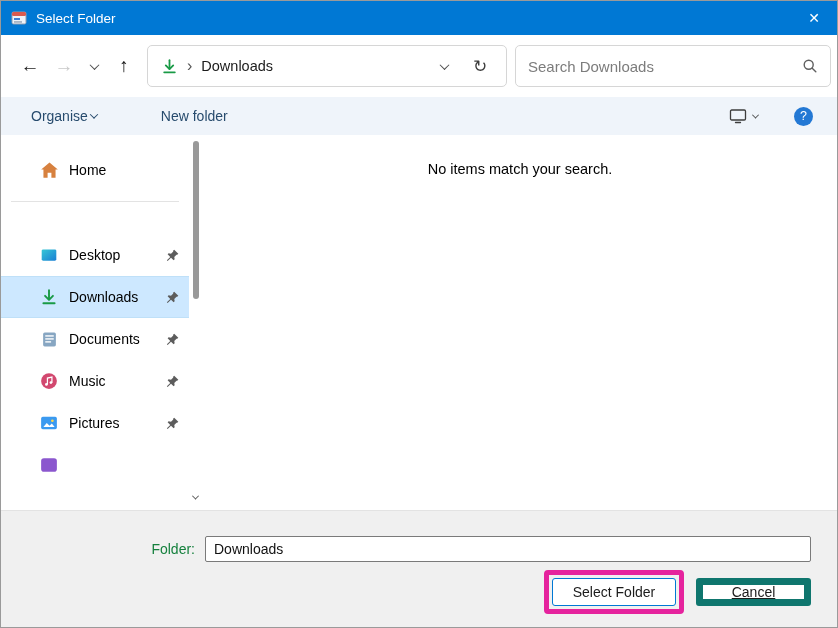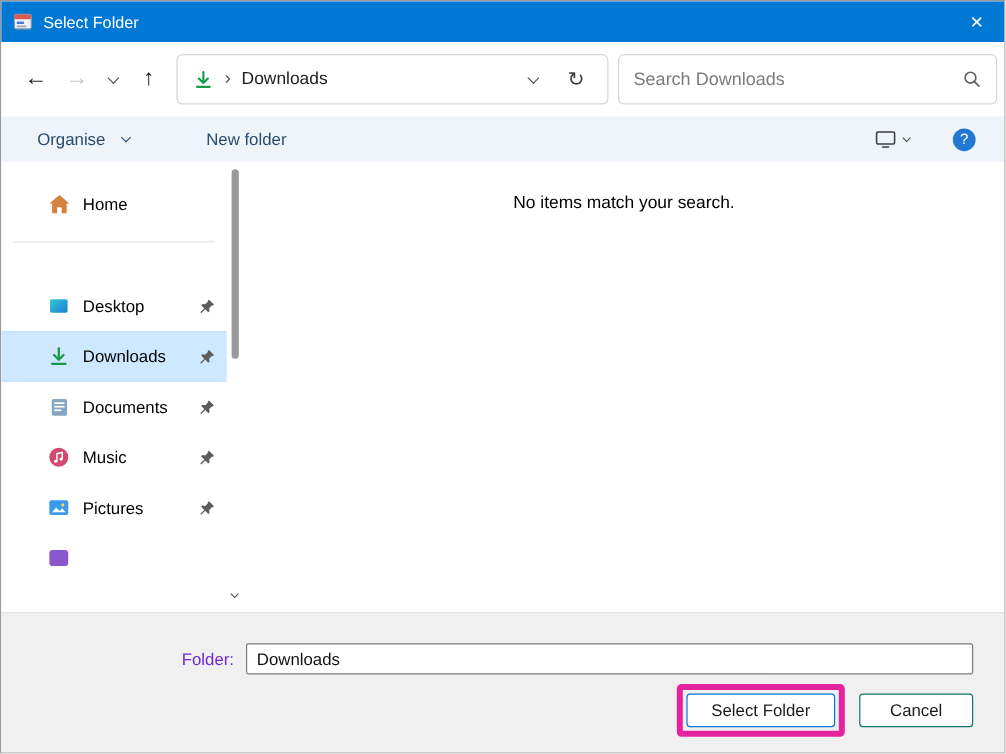--- a/index.html
+++ b/index.html
@@ -26,21 +26,21 @@
   .addr-loc { font-size:14.5px; color:#1b1b1b; }
   .addr-spacer { flex:1; }
   .icon-btn { border:none; background:transparent; cursor:pointer; display:flex; align-items:center; justify-content:center; }
   .refresh { font-size:17px; color:#3d3d3d; width:28px; height:28px; }
   .searchbox { flex:1; margin-left:8px; height:42px; border:1px solid #d6d6d6; border-radius:5px; display:flex; align-items:center; padding:0 12px; gap:8px; background:#fff; }
   .searchbox input { flex:1; border:none; outline:none; font-size:15px; color:#737373; background:transparent; }
   .searchbox input::placeholder { color:#7c7c7c; }
 
   
   .commandbar { height:38px; flex:none; background:#eff4fa; display:flex; align-items:center; padding:0 24px 0 30px; }
-  .cmd-btn { display:flex; align-items:center; gap:14px; border:none; background:transparent; font-size:14px; color:#274b6d; cursor:pointer; }
+  .cmd-btn { display:flex; align-items:center; gap:3px; border:none; background:transparent; font-size:14px; color:#274b6d; cursor:pointer; }
   .cmd-btn.newfolder { margin-left:64px; }
   .cmd-right { margin-left:auto; display:flex; align-items:center; gap:36px; }
   .view-btn { display:flex; align-items:center; gap:6px; border:none; background:transparent; cursor:pointer; }
   .help-btn { width:19px; height:19px; border-radius:50%; background:#2378d4; color:#fff; font-size:12.5px; border:none; display:flex; align-items:center; justify-content:center; cursor:pointer; }
 
   
   .bodyarea { flex:1; min-height:0; display:flex; background:#fff; }
   .sidebar { width:188px; flex:none; overflow:hidden; padding-top:14px; position:relative; }
   .side-item { height:42px; display:flex; align-items:center; padding:0 6px 0 14px; cursor:pointer; }
   .side-item.selected { background:#cde8ff; border-top:1px solid #bfe0f8; border-bottom:1px solid #bfe0f8; }
@@ -55,26 +55,26 @@
   .scroll-thumb { position:absolute; left:4px; top:6px; width:6px; height:158px; background:#999; border-radius:3px; cursor:pointer; }
   .scroll-down { position:absolute; left:4px; bottom:6px; cursor:pointer; }
   .scroll-down .chev { width:5px; height:5px; border-color:#555; }
 
   .main { flex:1; padding-top:25px; text-align:center; }
   .empty-msg { font-size:14.5px; color:#000000; }
 
   
   .footer { height:117px; flex:none; background:#f0f0f0; border-top:1px solid #e3e3e3; padding-top:25px; }
   .folder-row { display:flex; align-items:center; padding:0 26px 0 118px; }
-  .folder-row label { width:86px; flex:none; text-align:right; padding-right:10px; font-size:14px; color:#6d28d9; }
+  .folder-row label { width:86px; flex:none; text-align:right; padding-right:10px; font-size:14px; color:#15803d; }
   .folder-input { flex:1; height:26px; border:1px solid #7a7a7a; border-radius:2px; background:#fff; font-size:14px; padding:0 8px; outline:none; color:#111; }
   .button-row { display:flex; align-items:center; justify-content:flex-end; margin-top:8px; padding-right:26px; }
   .btn { height:28px; background:#fff; font-size:14px; color:#1b1b1b; border-radius:3px; display:flex; align-items:center; justify-content:center; cursor:pointer; }
   .select-btn { width:124px; border:1px solid #0078d4; }
-  .cancel-btn { width:95px; border:1px solid #0f766e; }
+  .cancel-btn { width:115px; border:7px solid #0f766e;text-decoration:underline; }
   .highlight { border:5px solid #e5239d; border-radius:4px; padding:3px; margin-right:12px; }
 </style>
 </head>
 <body>
 
 <div class="window">
 
   <div class="titlebar">
     <span class="app-icon">
       <svg viewBox="0 0 16 16" width="16" height="16">

